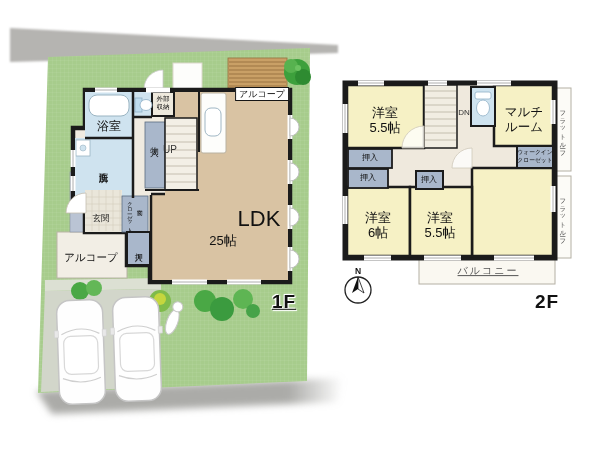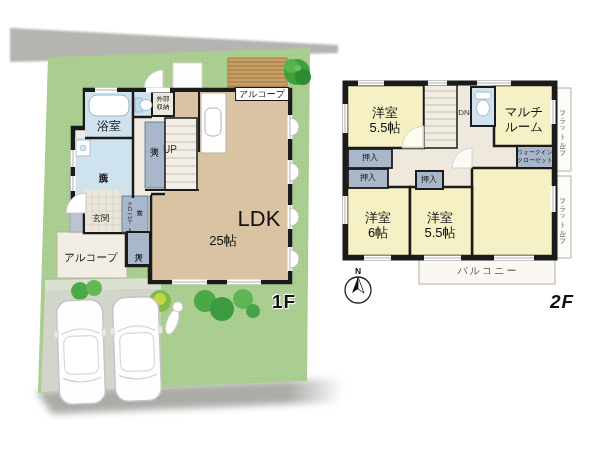--- a/index.html
+++ b/index.html
@@ -251,35 +251,35 @@
 <div class="lb" style="left:163px;top:103px;font-size:6.5px;line-height:1.25;">外部
 収納</div>
 <div class="lb boxlab" style="left:262px;top:94px;font-size:9px;">アルコープ</div>
 <div class="lb" style="left:101px;top:218px;font-size:8.5px;">玄関</div>
 <div class="lb v" style="left:140px;top:206px;font-size:5.5px;">玄関</div>
 <div class="lb v" style="left:130px;top:214px;font-size:5.5px;">クローゼット</div>
 <div class="lb v" style="left:138px;top:247px;font-size:8px;">押入</div>
 <div class="lb" style="left:91px;top:257px;font-size:10.5px;">アルコープ</div>
 <div class="lb" style="left:223px;top:219px;font-size:22px;margin-left:36px;">LDK</div>
 <div class="lb" style="left:223px;top:241px;font-size:13px;">25帖</div>
-<div class="lb floorlab" style="left:284px;top:302px;">1F</div>
+<div class="lb floorlab" style="left:284px;top:302px;text-decoration:underline;">1F</div>
 
 <div class="lb" style="left:385px;top:120px;font-size:13px;">洋室
 5.5帖</div>
 <div class="lb" style="left:464px;top:113px;font-size:8px;color:#333;">DN</div>
 <div class="lb" style="left:524px;top:120px;font-size:12.5px;">マルチ
 ルーム</div>
 <div class="lb" style="left:535px;top:157px;font-size:5.8px;line-height:1.3;">ウォークイン
 クローゼット</div>
 <div class="lb" style="left:370px;top:158px;font-size:8px;">押入</div>
 <div class="lb" style="left:368px;top:178px;font-size:8px;">押入</div>
 <div class="lb" style="left:429px;top:180px;font-size:8px;">押入</div>
 <div class="lb" style="left:378px;top:225px;font-size:13px;">洋室
 6帖</div>
 <div class="lb" style="left:440px;top:225px;font-size:13px;">洋室
 5.5帖</div>
 <div class="lb v muted" style="left:563px;top:130px;font-size:6.5px;">フラットルーフ</div>
 <div class="lb v muted" style="left:563px;top:218px;font-size:6.5px;">フラットルーフ</div>
-<div class="lb muted" style="left:488px;top:271px;font-size:10px;letter-spacing:2px;">バルコニー</div>
-<div class="lb floorlab" style="left:562px;top:302px;font-style:italic;">2F</div>
+<div class="lb muted" style="left:488px;top:271px;font-size:10px;letter-spacing:2px;text-decoration:underline;">バルコニー</div>
+<div class="lb floorlab" style="left:547px;top:302px;">2F</div>
 <div class="lb" style="left:358px;top:271px;font-size:8.5px;font-weight:bold;">N</div>
 
 </div>
 
 </body></html>

